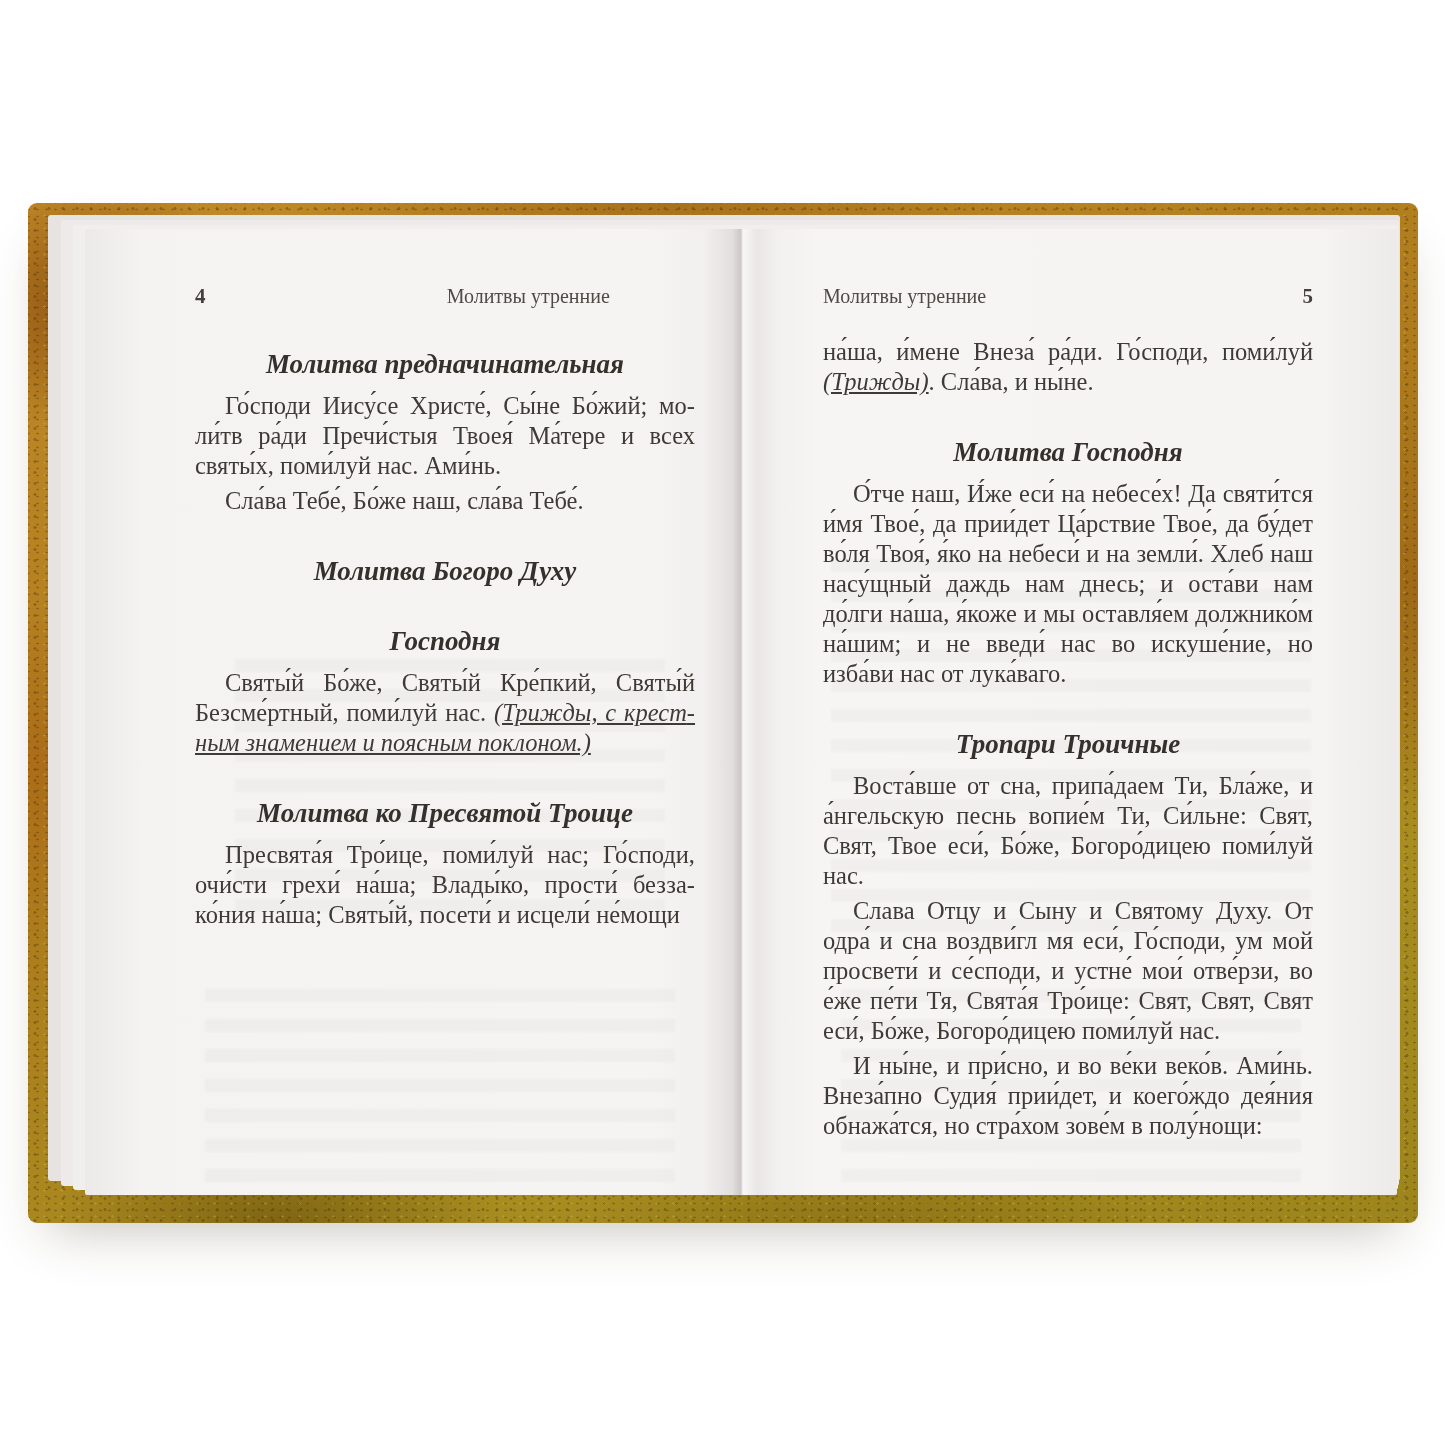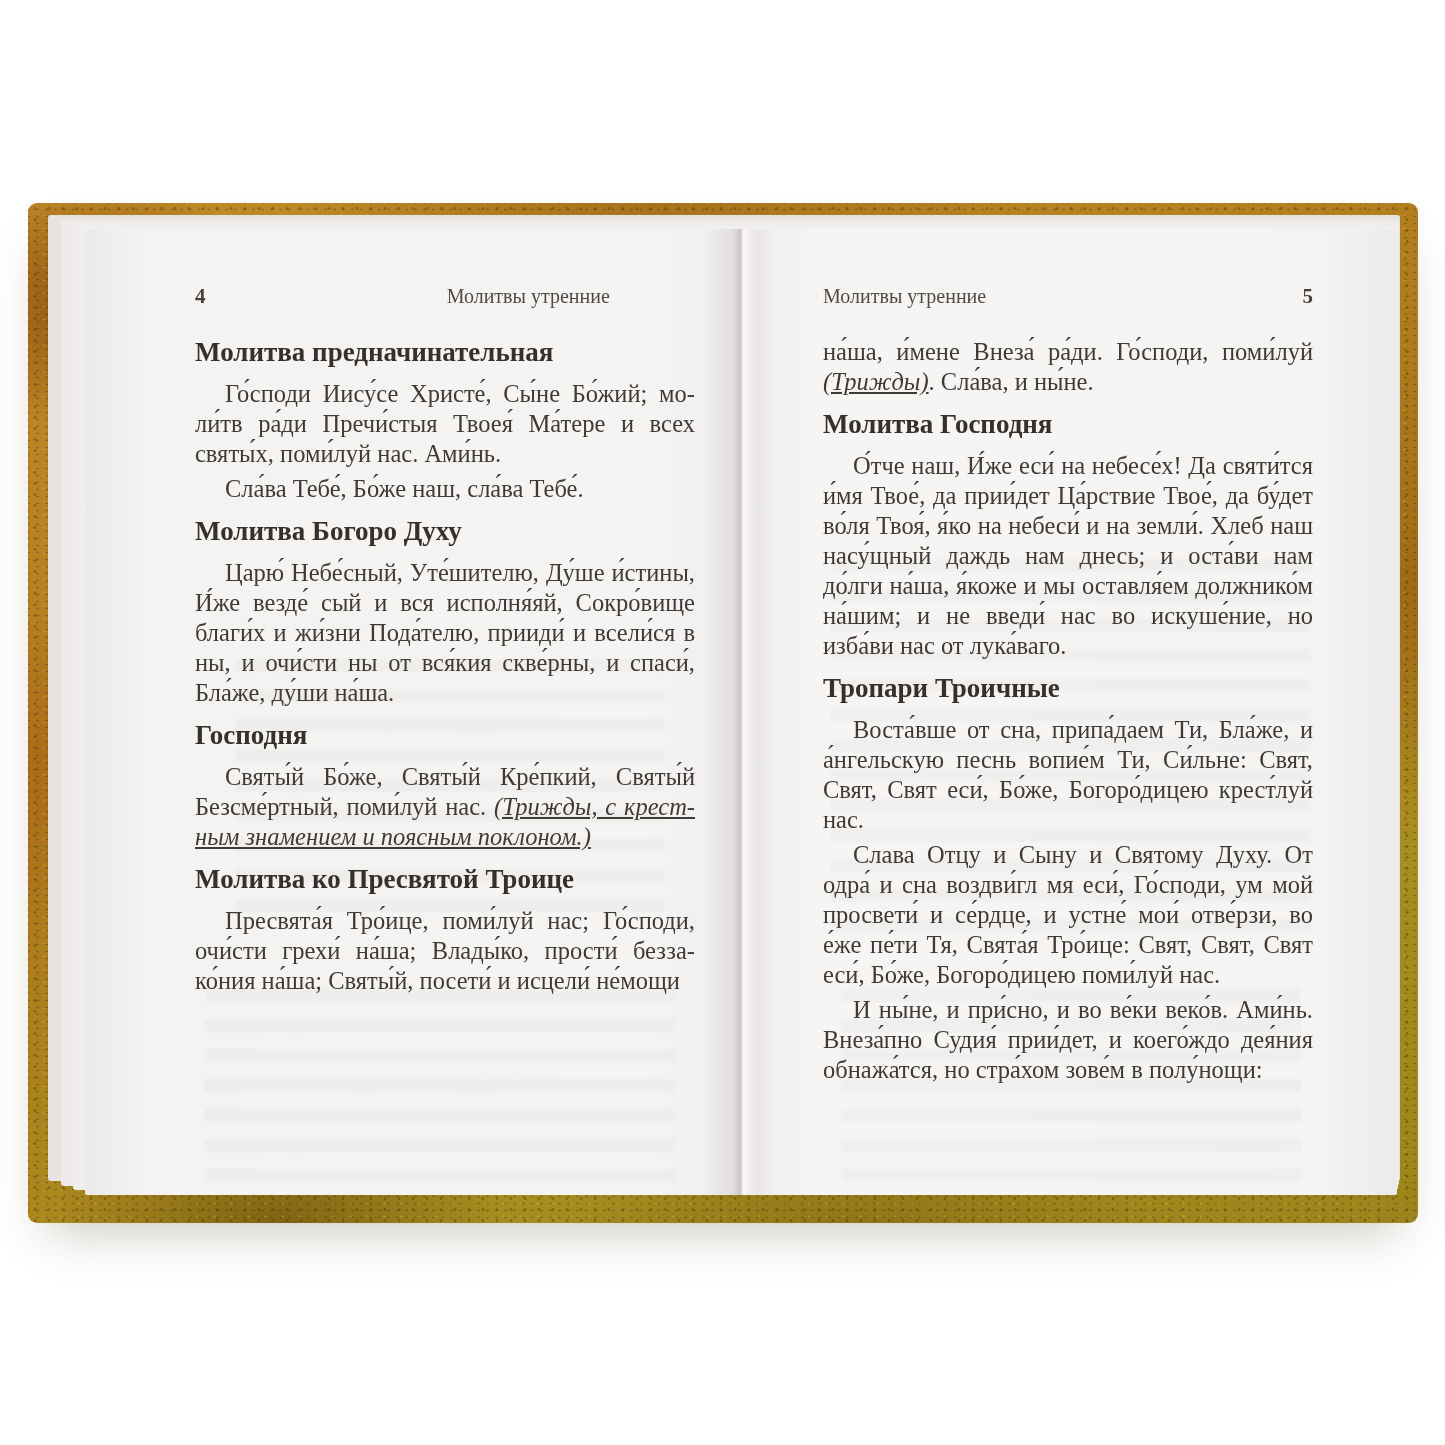--- a/index.html
+++ b/index.html
@@ -61,22 +61,22 @@
   .page-header{
     display:flex;align-items:baseline;
     font-size:20px;line-height:26px;color:#4e4a46;
     margin-bottom:28px;
   }
   .page-number{font-weight:600;font-size:21px;color:#443f3b;}
   .running-title{flex:1;}
   .page-left  .running-title{text-align:center;transform:translateX(78px);}
   .page-right .running-title{text-align:left;}
   .prayer-heading{
-    font-size:27px;line-height:30px;font-weight:700;
-    color:#34302c;margin:12px 0 12px;
+    font-size:27px;line-height:30px;font-weight:700;text-align:center;
+    color:#34302c;margin:40px 0 12px;font-style:italic;
   }
   .para{
     font-size:24.5px;line-height:30px;margin:0 0 5px;
     text-align:justify;hyphens:manual;color:#3e3a36;
   }
   .para.indent{text-indent:30px;}
   .para em{font-style:italic;text-decoration:underline;}
   .ghost{
     position:absolute;pointer-events:none;filter:blur(1.2px);opacity:.45;
     background:repeating-linear-gradient(to bottom, rgba(125,118,112,.10) 0 13px, transparent 13px 30px);
@@ -103,21 +103,20 @@
       <div class="page-content">
         <div class="page-header">
           <span class="page-number">4</span>
           <span class="running-title">Молитвы утренние</span>
         </div>
         <div class="page-body" id="left-page-body">
             <div class="prayer-heading">Молитва предначинательная</div>
             <p class="para indent"><span>Го́споди Иису́се Христе́, Сы́не Бо́жий; мо­ли́тв ра́ди Пречи́стыя Твоея́ Ма́тере и всех святы́х, поми́луй нас. Ами́нь.</span></p>
             <p class="para indent"><span>Сла́ва Тебе́, Бо́же наш, сла́ва Тебе́.</span></p>
             <div class="prayer-heading">Молитва Богоро Духу</div>
-            <p class="para indent"><span>Царю́ Небе́сный, Уте́шителю, Ду́ше и́стины, И́же везде́ сый и вся исполня́яй, Сокро́вище благи́х и жи́зни Пода́телю, прииди́ и всели́ся в ны, и очи́сти ны от вся́кия скве́рны, и спаси́, Бла́же, ду́ши на́ша.</span></p>
             <div class="prayer-heading">Господня</div>
             <p class="para indent"><span>Святы́й Бо́же, Святы́й Кре́пкий, Святы́й Безсме́ртный, поми́луй нас. </span><em>(Трижды, с крест­ным знамением и поясным поклоном.)</em></p>
             <div class="prayer-heading">Молитва ко Пресвятой Троице</div>
             <p class="para indent"><span>Пресвята́я Тро́ице, поми́луй нас; Го́споди, очи́сти грехи́ на́ша; Влады́ко, прости́ безза­ко́ния на́ша; Святы́й, посети́ и исцели́ не́мощи</span></p>
           </div>
       </div>
     </div>
 
     <div class="page page-right">
       <div class="ghost ghost-r1"></div>
@@ -125,22 +124,22 @@
       <div class="page-content">
         <div class="page-header">
           <span class="running-title">Молитвы утренние</span>
           <span class="page-number">5</span>
         </div>
         <div class="page-body" id="right-page-body">
             <p class="para"><span>на́ша, и́мене Внеза́ ра́ди. Го́споди, поми́луй </span><em>(Трижды)</em><span>. Сла́ва, и ны́не.</span></p>
             <div class="prayer-heading">Молитва Господня</div>
             <p class="para indent"><span>О́тче наш, И́же еси́ на небесе́х! Да святи́тся и́мя Твое́, да прии́дет Ца́рствие Твое́, да бу́дет во́ля Твоя́, я́ко на небеси́ и на земли́. Хлеб наш насу́щный даждь нам днесь; и оста́ви нам до́лги на́ша, я́коже и мы оставля́ем долж­нико́м на́шим; и не введи́ нас во искуше́ние, но изба́ви нас от лука́ваго.</span></p>
             <div class="prayer-heading">Тропари Троичные</div>
-            <p class="para indent"><span>Воста́вше от сна, припа́даем Ти, Бла́же, и а́нгельскую песнь вопие́м Ти, Си́льне: Свят, Свят, Свят еси́, Бо́же, Богоро́дицею крест́луй нас.</span></p>
-            <p class="para indent"><span>Слава Отцу и Сыну и Святому Духу. От одра́ и сна воздви́гл мя еси́, Го́споди, ум мой просвети́ и се́рдце, и устне́ мои́ отве́рзи, во е́же пе́ти Тя, Свята́я Тро́ице: Свят, Свят, Свят еси́, Бо́же, Богоро́дицею поми́луй нас.</span></p>
+            <p class="para indent"><span>Воста́вше от сна, припа́даем Ти, Бла́же, и а́нгельскую песнь вопие́м Ти, Си́льне: Свят, Свят, Твое еси́, Бо́же, Богоро́дицею поми́луй нас.</span></p>
+            <p class="para indent"><span>Слава Отцу и Сыну и Святому Духу. От одра́ и сна воздви́гл мя еси́, Го́споди, ум мой просвети́ и се́споди, и устне́ мои́ отве́рзи, во е́же пе́ти Тя, Свята́я Тро́ице: Свят, Свят, Свят еси́, Бо́же, Богоро́дицею поми́луй нас.</span></p>
             <p class="para indent"><span>И ны́не, и при́сно, и во ве́ки веко́в. Ами́нь. Внеза́пно Судия́ прии́дет, и коего́ждо дея́ния обнажа́тся, но стра́хом зове́м в полу́нощи:</span></p>
           </div>
       </div>
     </div>
 
     <div class="gutter"></div>
   </div>
 </div>
 
 </body></html>

